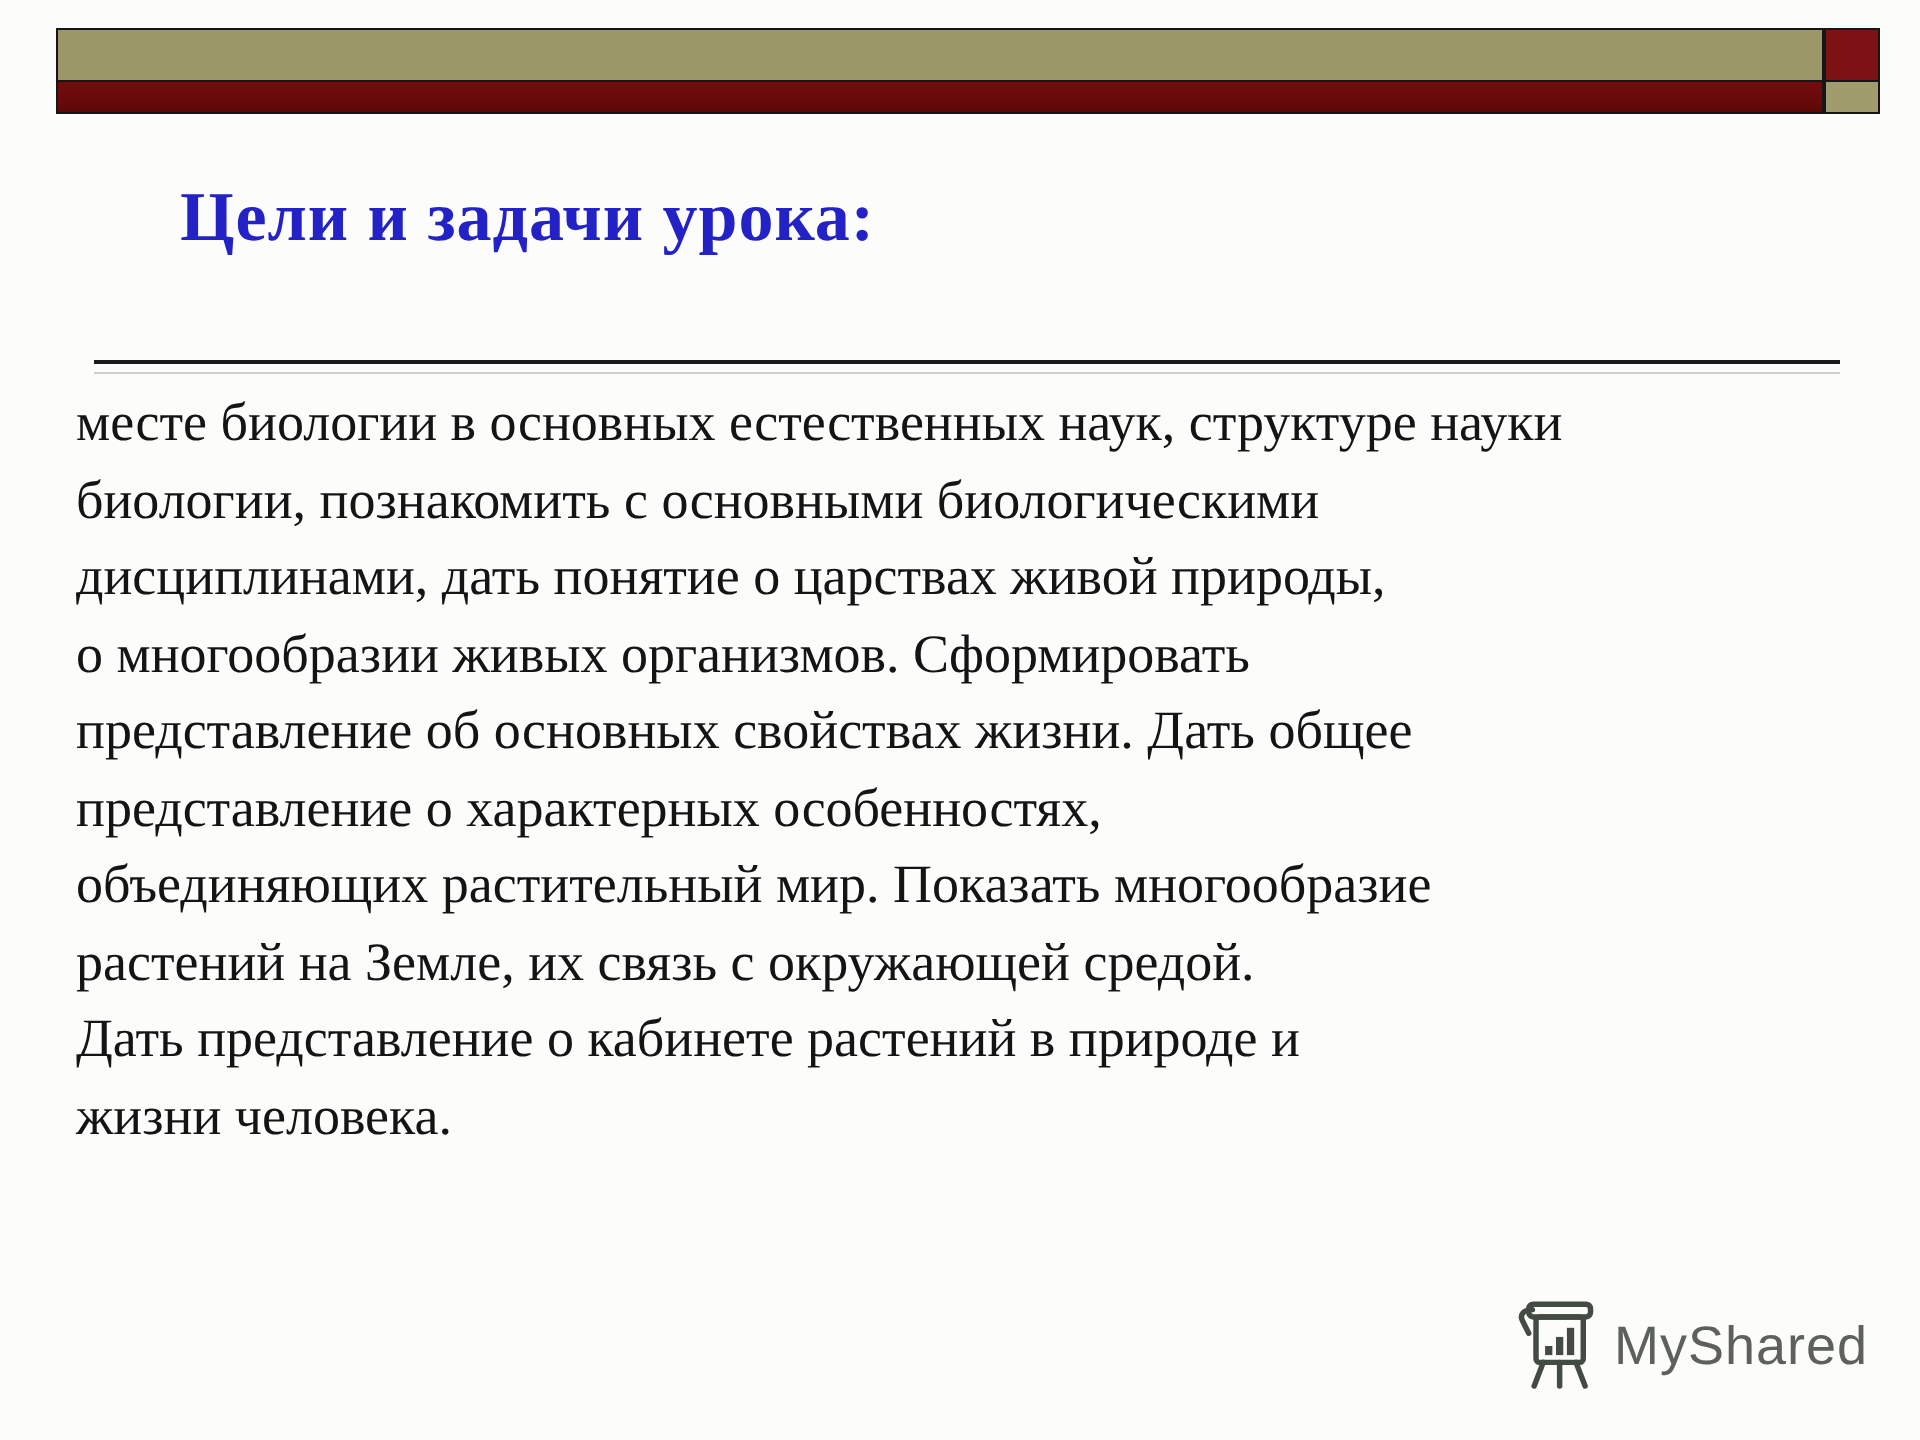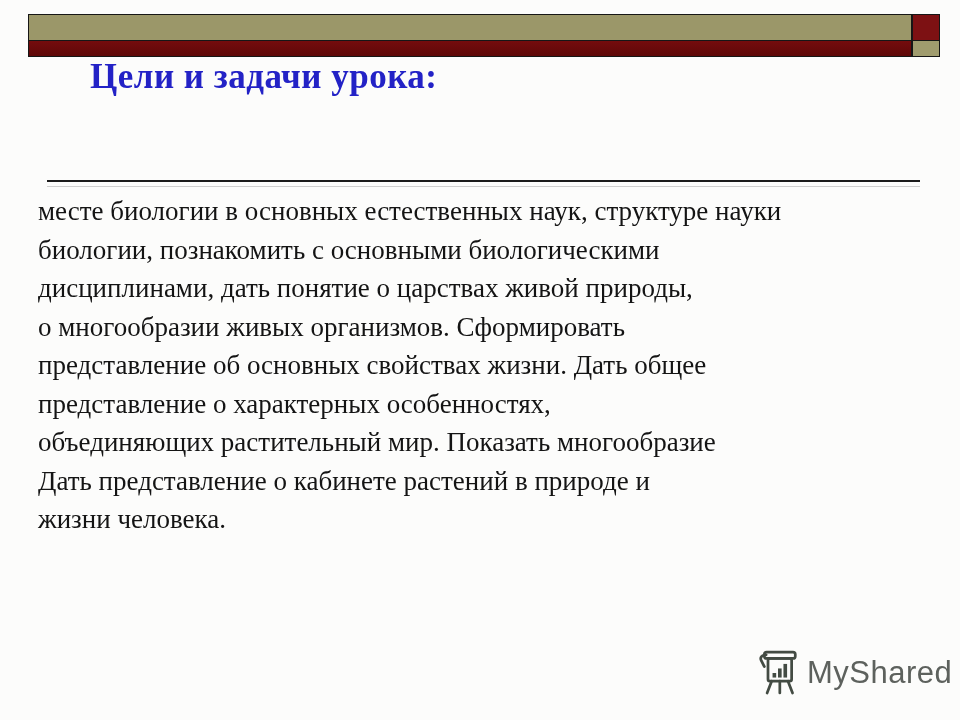--- a/index.html
+++ b/index.html
@@ -34,21 +34,21 @@
   }
   .olive-bar  { flex: 1; background: #9b9769; border-bottom-width: 0; }
   .red-square { width: 28px; background: #7d1113; border-bottom-width: 0; }
   .maroon-bar { flex: 1; background: linear-gradient(#750c0d, #5e0808); }
   .olive-square { width: 28px; background: #a09c6e; }
 
   
   .slide-title {
     position: absolute;
     left: 90px;
-    top: 57px;
+    top: 89px;
     margin: 0;
     font-size: 35px;
     font-weight: bold;
     color: #2322c6;
     letter-spacing: 0.5px;
     white-space: nowrap;
     text-align: right;
   }
 
   
@@ -80,21 +80,21 @@
     left: 758px;
     top: 648px;
     display: flex;
     align-items: center;
     gap: 9px;
     cursor: pointer;
   }
   .watermark-icon svg { display: block; }
   .watermark-text {
     font-family: "Liberation Sans", "DejaVu Sans", sans-serif;
-    font-size: 31px;
+    font-size: 27px;
     color: #5d615d;
     letter-spacing: 0.5px;
   }
 </style>
 </head>
 <body>
 
 <div class="top-bars">
   <div class="bar-row bar-row-1">
     <div class="bar-seg olive-bar"></div>
@@ -111,20 +111,21 @@
 <div class="divider"></div>
 
 <div class="slide-body">
     <div class="body-line">месте биологии в основных естественных наук, структуре науки</div>
     <div class="body-line">биологии, познакомить с основными биологическими</div>
     <div class="body-line">дисциплинами, дать понятие о царствах живой природы,</div>
     <div class="body-line">о многообразии живых организмов. Сформировать</div>
     <div class="body-line">представление об основных свойствах жизни. Дать общее</div>
     <div class="body-line">представление о характерных особенностях,</div>
     <div class="body-line">объединяющих растительный мир. Показать многообразие</div>
+    <div class="body-line">растений на Земле, их связь с окружающей средой.</div>
     <div class="body-line">Дать представление о кабинете растений в природе и</div>
     <div class="body-line">жизни человека.</div>
   </div>
 
 <div class="watermark">
   <span class="watermark-icon">
     <svg width="40" height="50" viewBox="0 0 44 52" fill="none" xmlns="http://www.w3.org/2000/svg">
 
       <rect x="7" y="3" width="34" height="7" rx="2.5" stroke="#434b43" stroke-width="3" fill="none"></rect>
 

